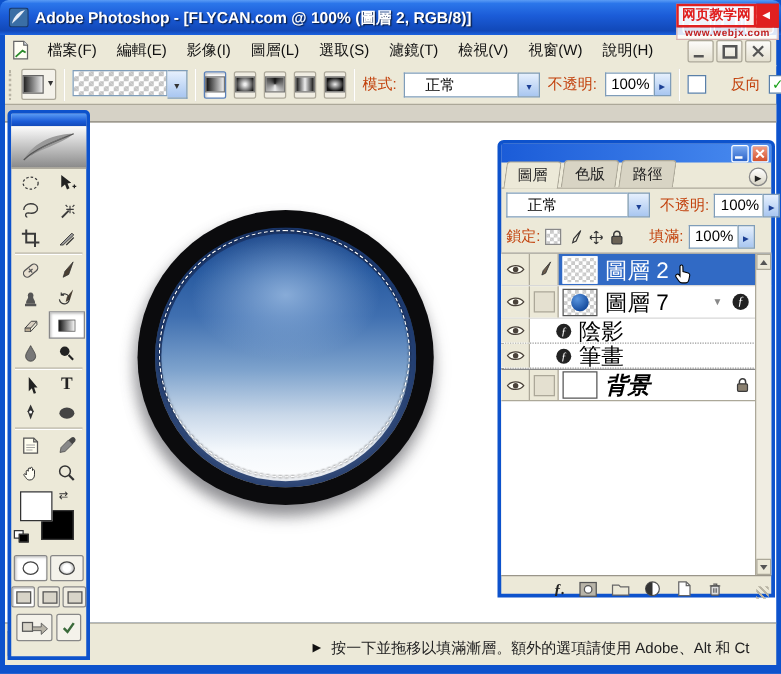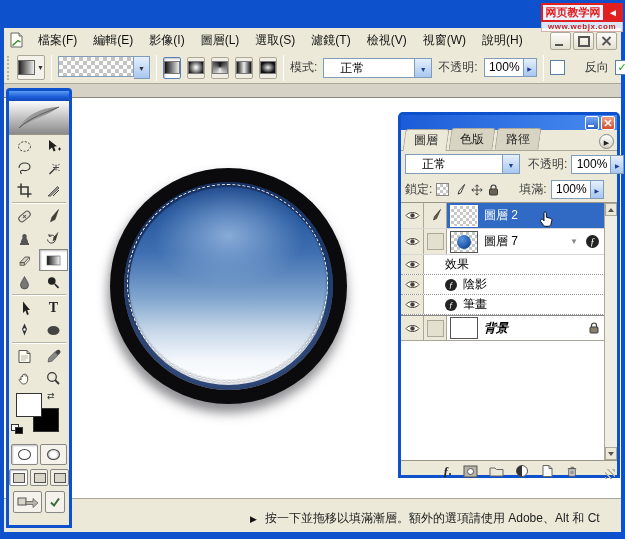--- a/index.html
+++ b/index.html
@@ -60,21 +60,21 @@
     background:linear-gradient(180deg,#e6f0fd,#a8c6f0);text-align:center;line-height:21px;}
   .gtype{width:21px;height:20px;border:1px solid #aca899;border-radius:2px;background:#f0ede2;
     display:flex;align-items:center;justify-content:center;}
   .gtype.pressed{background:#fff;border-color:#5a80b8;box-shadow:inset 1px 1px 2px rgba(0,0,0,.25);}
   .gtype .sw{width:14px;height:11px;border:1px solid #777;}
   .glinear{background:linear-gradient(90deg,#111,#eee);}
   .gradial{background:radial-gradient(circle,#eee 10%,#111 90%);}
   .gangle{background:conic-gradient(#111,#eee,#111);}
   .greflect{background:linear-gradient(90deg,#111,#eee,#111);}
   .gdiamond{background:radial-gradient(closest-side,#eee,#111);}
-  .optlabel{color:#404040;white-space:nowrap;}
+  .optlabel{color:#c2410c;white-space:nowrap;}
   .combo{display:flex;height:20px;}
   .combo .val{background:#fff;border:1px solid #7f9db9;border-right:none;padding:0 16px;line-height:18px;min-width:58px;}
   .combo .btn{width:16px;border:1px solid #7f9db9;background:linear-gradient(180deg,#e6f0fd,#a8c6f0);
     text-align:center;line-height:18px;}
   .combo .btn span{font-size:7px;color:#1c3f94;}
   .spin{display:flex;height:19px;}
   .spin .val{background:#fff;border:1px solid #7f9db9;border-right:none;padding:0 3px;line-height:17px;min-width:32px;text-align:right;}
   .spin .btn{width:12px;border:1px solid #7f9db9;background:linear-gradient(180deg,#e6f0fd,#a8c6f0);
     text-align:center;line-height:17px;}
   .spin .btn span{font-size:6px;color:#1c3f94;}
@@ -154,21 +154,21 @@
   .lrow.small{height:20px;border-bottom:1px dotted #999;}
   .eyecell{width:22px;align-self:stretch;border-right:1px solid #aca899;background:#ece9d8;
     display:flex;align-items:center;justify-content:center;}
   .col2{width:22px;align-self:stretch;border-right:1px solid #aca899;background:#ece9d8;
     display:flex;align-items:center;justify-content:center;}
   .col2 .emptybox{width:15px;height:15px;border:1px solid #aca899;background:#e4e0d0;}
   .lmain{flex:1;display:flex;align-items:center;gap:6px;padding-left:3px;position:relative;align-self:stretch;}
   .lrow.selected .lmain{background:#316ac5;color:#fff;}
   .thumb{width:26px;height:20px;border:1px solid #555;}
   .lrow.selected .thumb{border-color:#fff;}
-  .lname{font-size:12px;}
+  .lname{font-size:18px;}
   .l1thumb{position:relative;}
   .l1thumb .ball{position:absolute;left:6px;top:3px;width:14px;height:14px;border-radius:50%;
     background:radial-gradient(circle at 35% 30%,#5a96e0,#1a4fa0 70%);}
   .fxbadge{width:13px;height:13px;border-radius:50%;background:#222;color:#fff;text-align:center;
     line-height:13px;font-size:10px;font-style:italic;font-family:"Liberation Serif",serif;}
   .fxbadge.mini{width:12px;height:12px;line-height:12px;font-size:9px;}
   .expander{color:#888;font-size:8px;}
   .l1icons{position:absolute;right:18px;display:flex;align-items:center;gap:8px;}
   .indent{width:12px;}
   #hand-cursor{position:absolute;left:92px;top:8px;z-index:5;}
@@ -205,20 +205,42 @@
   .checker-sm{background-color:#fff;
     background-image:linear-gradient(45deg,#c8c8c8 25%,transparent 25%,transparent 75%,#c8c8c8 75%),
                      linear-gradient(45deg,#c8c8c8 25%,transparent 25%,transparent 75%,#c8c8c8 75%);
     background-size:6px 6px;background-position:0 0,3px 3px;}
 </style>
 </head>
 <body>
 
 <div id="win">
 
+  <div id="titlebar">
+    <span id="app-icon">
+      <svg width="16" height="16" viewBox="0 0 16 16">
+          <rect x="0.5" y="0.5" width="15" height="15" rx="2" fill="#3a6ea5" stroke="#1a3a6a"></rect>
+          <path d="M13 2 C8 3 4 7 2.5 13 C7 9 10 6 13 2 Z" fill="#e8eef8"></path>
+        </svg>
+    </span>
+    <span id="title-text">Adobe Photoshop - [FLYCAN.com @ 100% (圖層 2, RGB/8)]</span>
+    <span id="win-btns">
+      <span class="wbtn">
+          <span class="bar"></span>
+        </span>
+      <span class="wbtn">
+          <span class="boxes"></span>
+        </span>
+      <span class="wbtn close">
+          <svg width="13" height="13" viewBox="0 0 13 13">
+            <path d="M2 2 L11 11 M11 2 L2 11" stroke="#fff" stroke-width="2"></path>
+          </svg>
+        </span>
+    </span>
+  </div>
 
   <div id="menubar">
     <span id="menu-doc-icon">
       <svg width="15" height="16" viewBox="0 0 15 16">
           <path d="M2 1 h8 l3 3 v11 h-11 z" fill="#fffef4" stroke="#666"></path>
           <path d="M10 1 v3 h3" fill="#dde4ee" stroke="#666"></path>
           <path d="M3.5 13.5 L9 8.5 L11.5 10" stroke="#2a8a2a" fill="none" stroke-width="1.4"></path>
         </svg>
     </span>
     <span class="menu-item">檔案(F)</span>
@@ -608,32 +630,20 @@
               <span class="ball"></span>
             </span>
           <span class="lname">圖層 7</span>
           <span class="l1icons">
             <span class="expander">▼</span>
             <span class="fxbadge">ƒ</span>
           </span>
         </span>
       </div>
 
-      <div class="lrow small">
-        <span class="eyecell">
-            <svg width="15" height="11" viewBox="0 0 15 11">
-              <path d="M1 5.5 C4 1.5 11 1.5 14 5.5 C11 9.5 4 9.5 1 5.5 Z" fill="#fffef4" stroke="#4a423a"></path>
-              <circle cx="7.5" cy="5.5" r="2.2" fill="#4a423a"></circle>
-            </svg>
-          </span>
-        <span class="lmain">
-            <span class="indent"></span>
-            <span class="lname">效果</span>
-          </span>
-      </div>
 
       <div class="lrow small">
         <span class="eyecell">
             <svg width="15" height="11" viewBox="0 0 15 11">
               <path d="M1 5.5 C4 1.5 11 1.5 14 5.5 C11 9.5 4 9.5 1 5.5 Z" fill="#fffef4" stroke="#4a423a"></path>
               <circle cx="7.5" cy="5.5" r="2.2" fill="#4a423a"></circle>
             </svg>
           </span>
         <span class="lmain">
             <span class="indent"></span>

